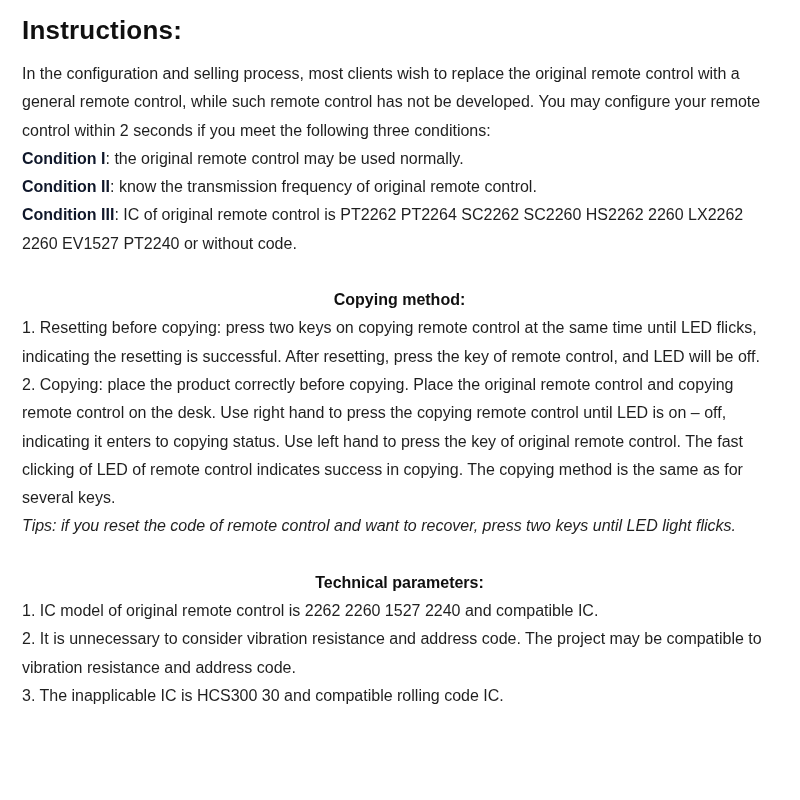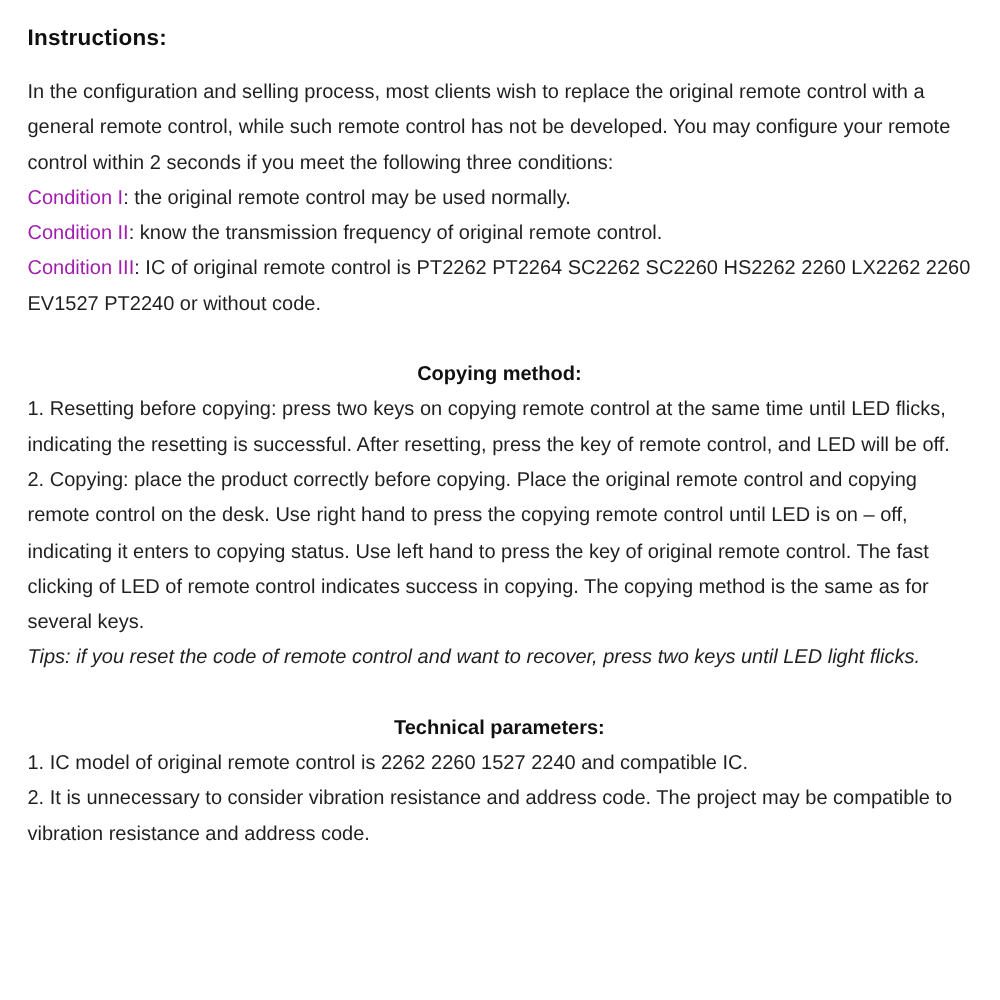--- a/index.html
+++ b/index.html
@@ -13,38 +13,38 @@
     font-family: "Liberation Sans", "DejaVu Sans", sans-serif;
     color: #1f1f1f;
   }
   .page {
     width: 800px;
     height: 800px;
     padding: 0 23px 0 22px;
     background: #ffffff;
   }
   .doc-title {
-    font-size: 18px;
+    font-size: 26px;
     font-weight: bold;
     color: #101010;
     line-height: 34px;
     margin: 13px 0 0 0;
     letter-spacing: 0.2px;
   }
   .body-text {
     font-size: 16px;
     line-height: 28.3px;
     color: #1f1f1f;
   }
   .intro {
     margin-top: 13px;
   }
   .cond-label {
-    font-weight: normal;
-    color: #a21caf;
+    font-weight: bold;
+    color: #0f172a;
   }
   .section {
     margin-top: 28px;
   }
   .section-heading {
     font-size: 16px;
     font-weight: bold;
     color: #101010;
     line-height: 28.3px;
     text-align: center;
@@ -80,16 +80,17 @@
     <p class="body-text tips">Tips: if you reset the code of remote control and want to recover, press two keys until LED light flicks.</p>
   </div>
 
   <div class="section">
     <div class="section-heading">Technical parameters:</div>
 
     <p class="body-text">1. IC model of original remote control is 2262 2260 1527 2240 and compatible IC.</p>
 
     <p class="body-text">2. It is unnecessary to consider vibration resistance and address code. The project may be compatible to vibration resistance and address code.</p>
 
+    <p class="body-text">3. The inapplicable IC is HCS300 30 and compatible rolling code IC.</p>
 
   </div>
 
 </div>
 
 </body></html>

